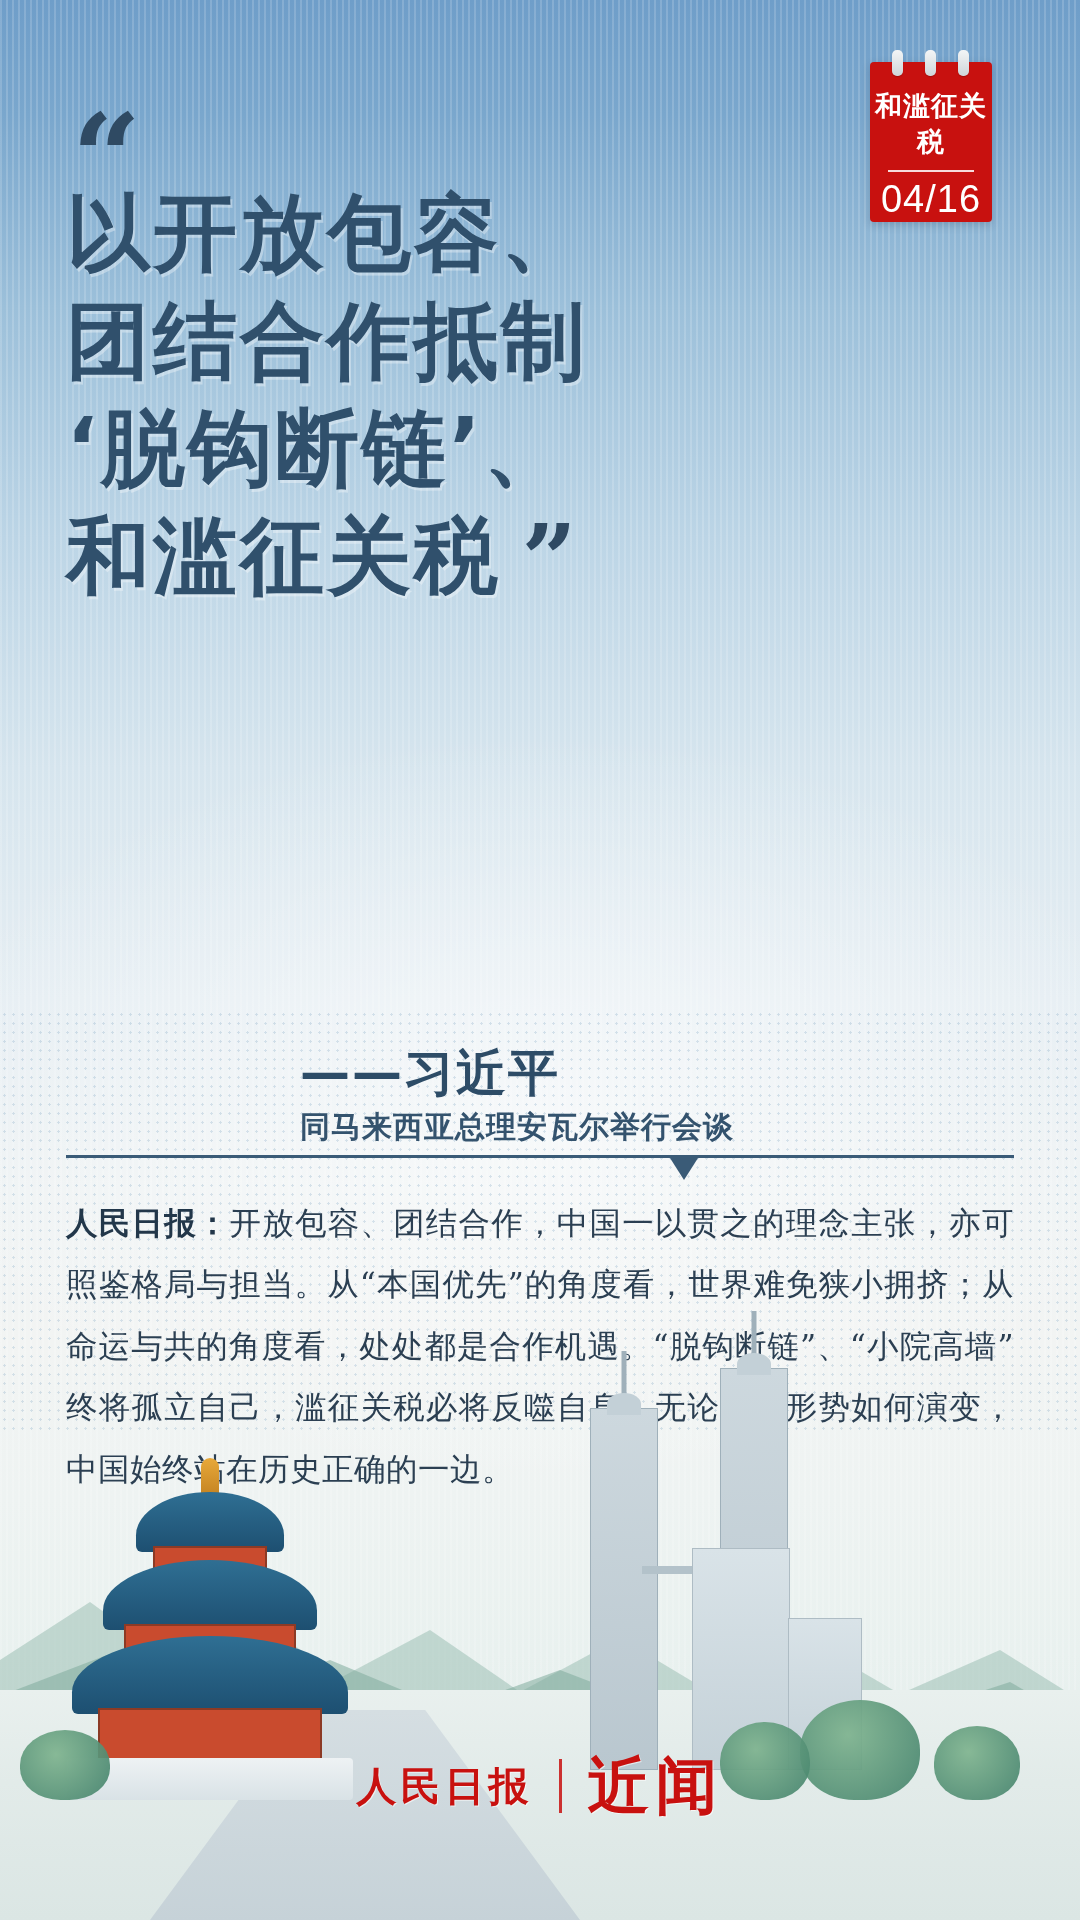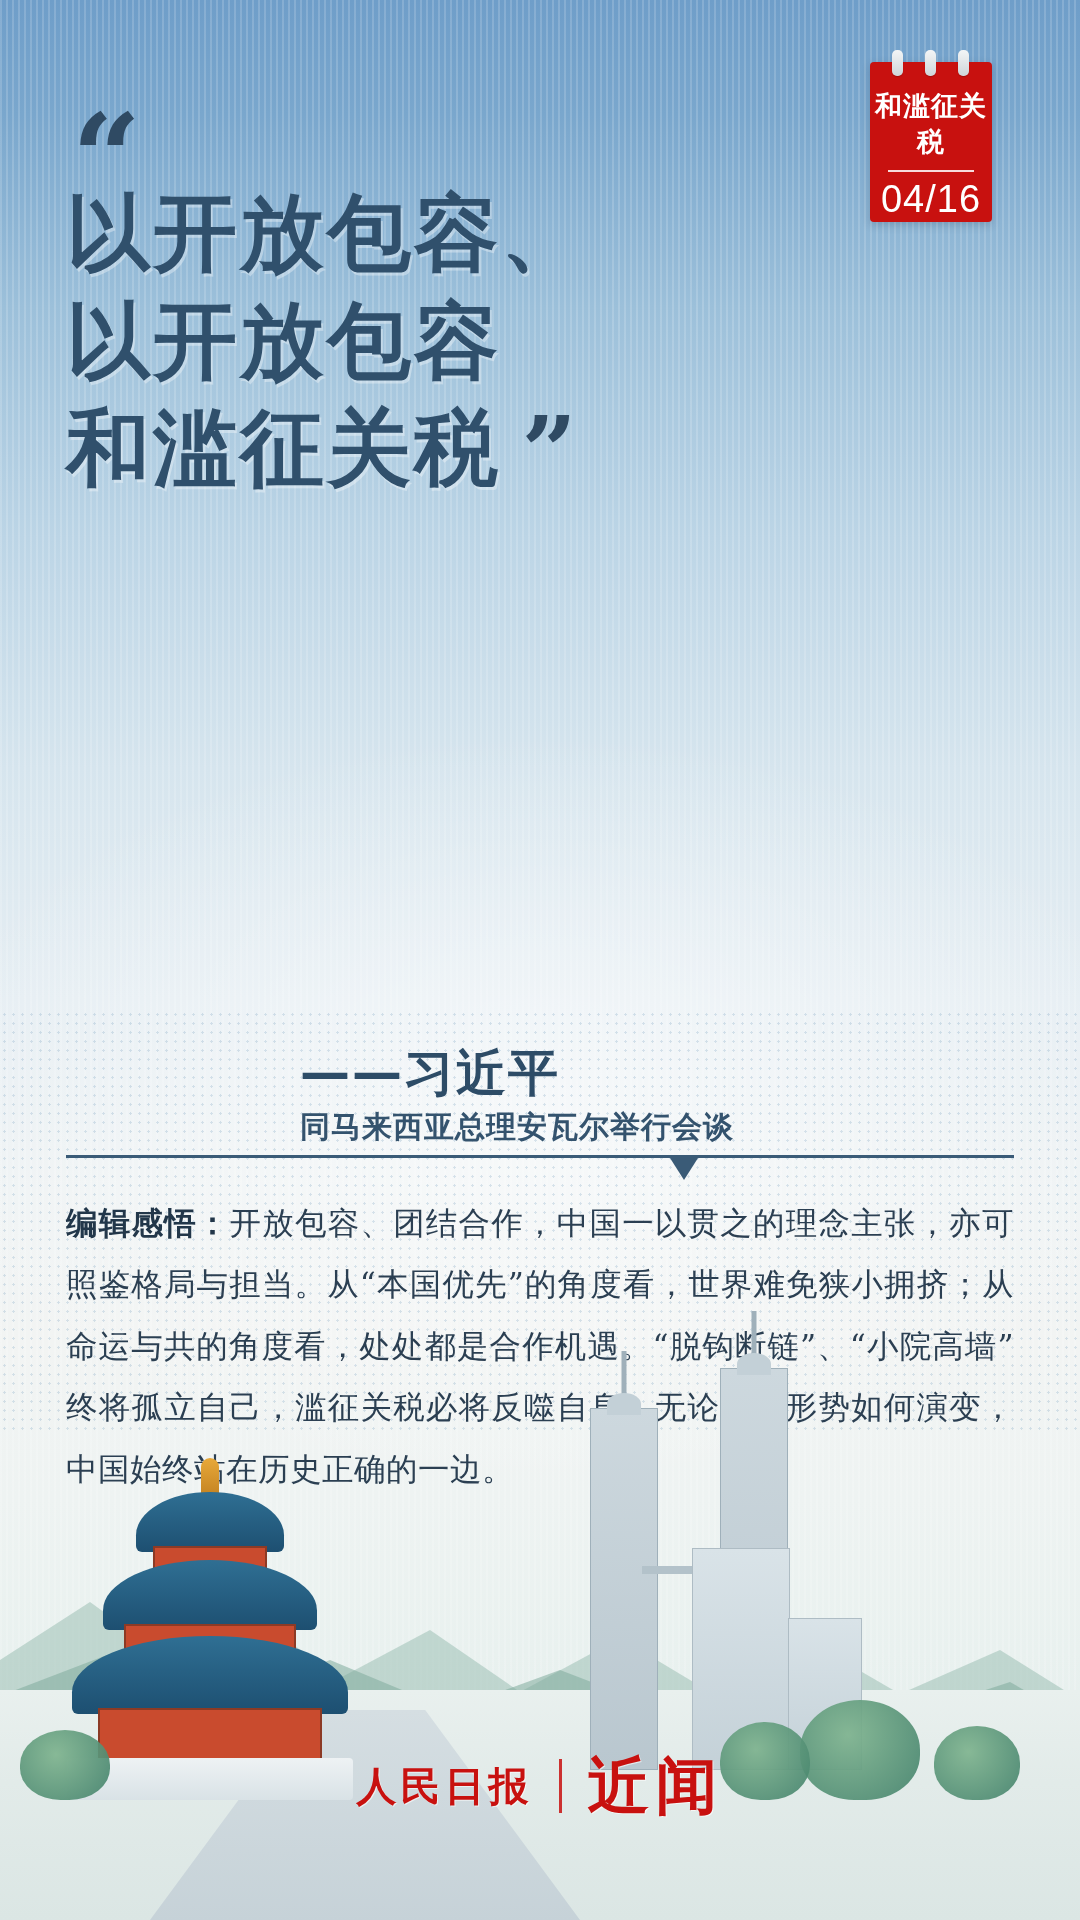--- a/index.html
+++ b/index.html
@@ -364,37 +364,38 @@
     </div>
     <div class="country">和滥征关税</div>
     <div class="rule"></div>
     <div class="date">04/16</div>
   </div>
 
   <div class="quote-open">“</div>
 
   <div class="quote-block">
     <div class="quote-line">以开放包容、</div>
-    <div class="quote-line">以开放包容</div>
+    <div class="quote-line">团结合作抵制</div>
+    <div class="quote-line">‘脱钩断链’、</div>
     <div>
       <span class="quote-line last">和滥征关税</span>
       <span class="quote-close">”</span>
     </div>
   </div>
 
   <div class="attribution">
     <div class="speaker">——习近平</div>
     <div class="occasion">同马来西亚总理安瓦尔举行会谈</div>
   </div>
 
   <div class="note-wrap">
     <div class="note-divider"></div>
     <div class="note-tail"></div>
     <div class="note-body">
-      <span class="lead">编辑感悟：</span><span>开放包容、团结合作，中国一以贯之的理念主张，亦可照鉴格局与担当。从“本国优先”的角度看，世界难免狭小拥挤；从命运与共的角度看，处处都是合作机遇。“脱钩断链”、“小院高墙”终将孤立自己，滥征关税必将反噬自身。无论国际形势如何演变，中国始终站在历史正确的一边。</span>
+      <span class="lead">人民日报：</span><span>开放包容、团结合作，中国一以贯之的理念主张，亦可照鉴格局与担当。从“本国优先”的角度看，世界难免狭小拥挤；从命运与共的角度看，处处都是合作机遇。“脱钩断链”、“小院高墙”终将孤立自己，滥征关税必将反噬自身。无论国际形势如何演变，中国始终站在历史正确的一边。</span>
     </div>
   </div>
 
   <div class="scene">
 
     <svg class="mountains" viewBox="0 0 1080 260" preserveAspectRatio="none">
       <path d="M0,260 L0,150 L90,92 L170,150 L250,104 L340,168 L430,120 L520,182 L620,128 L700,176 L800,126 L900,184 L1000,140 L1080,190 L1080,260 Z" fill="#9dc0b4" opacity="0.55"></path>
       <path d="M0,260 L0,186 L120,140 L220,192 L330,150 L450,200 L560,160 L680,206 L790,166 L900,208 L1010,172 L1080,212 L1080,260 Z" fill="#7fab9d" opacity="0.55"></path>
     </svg>
 

